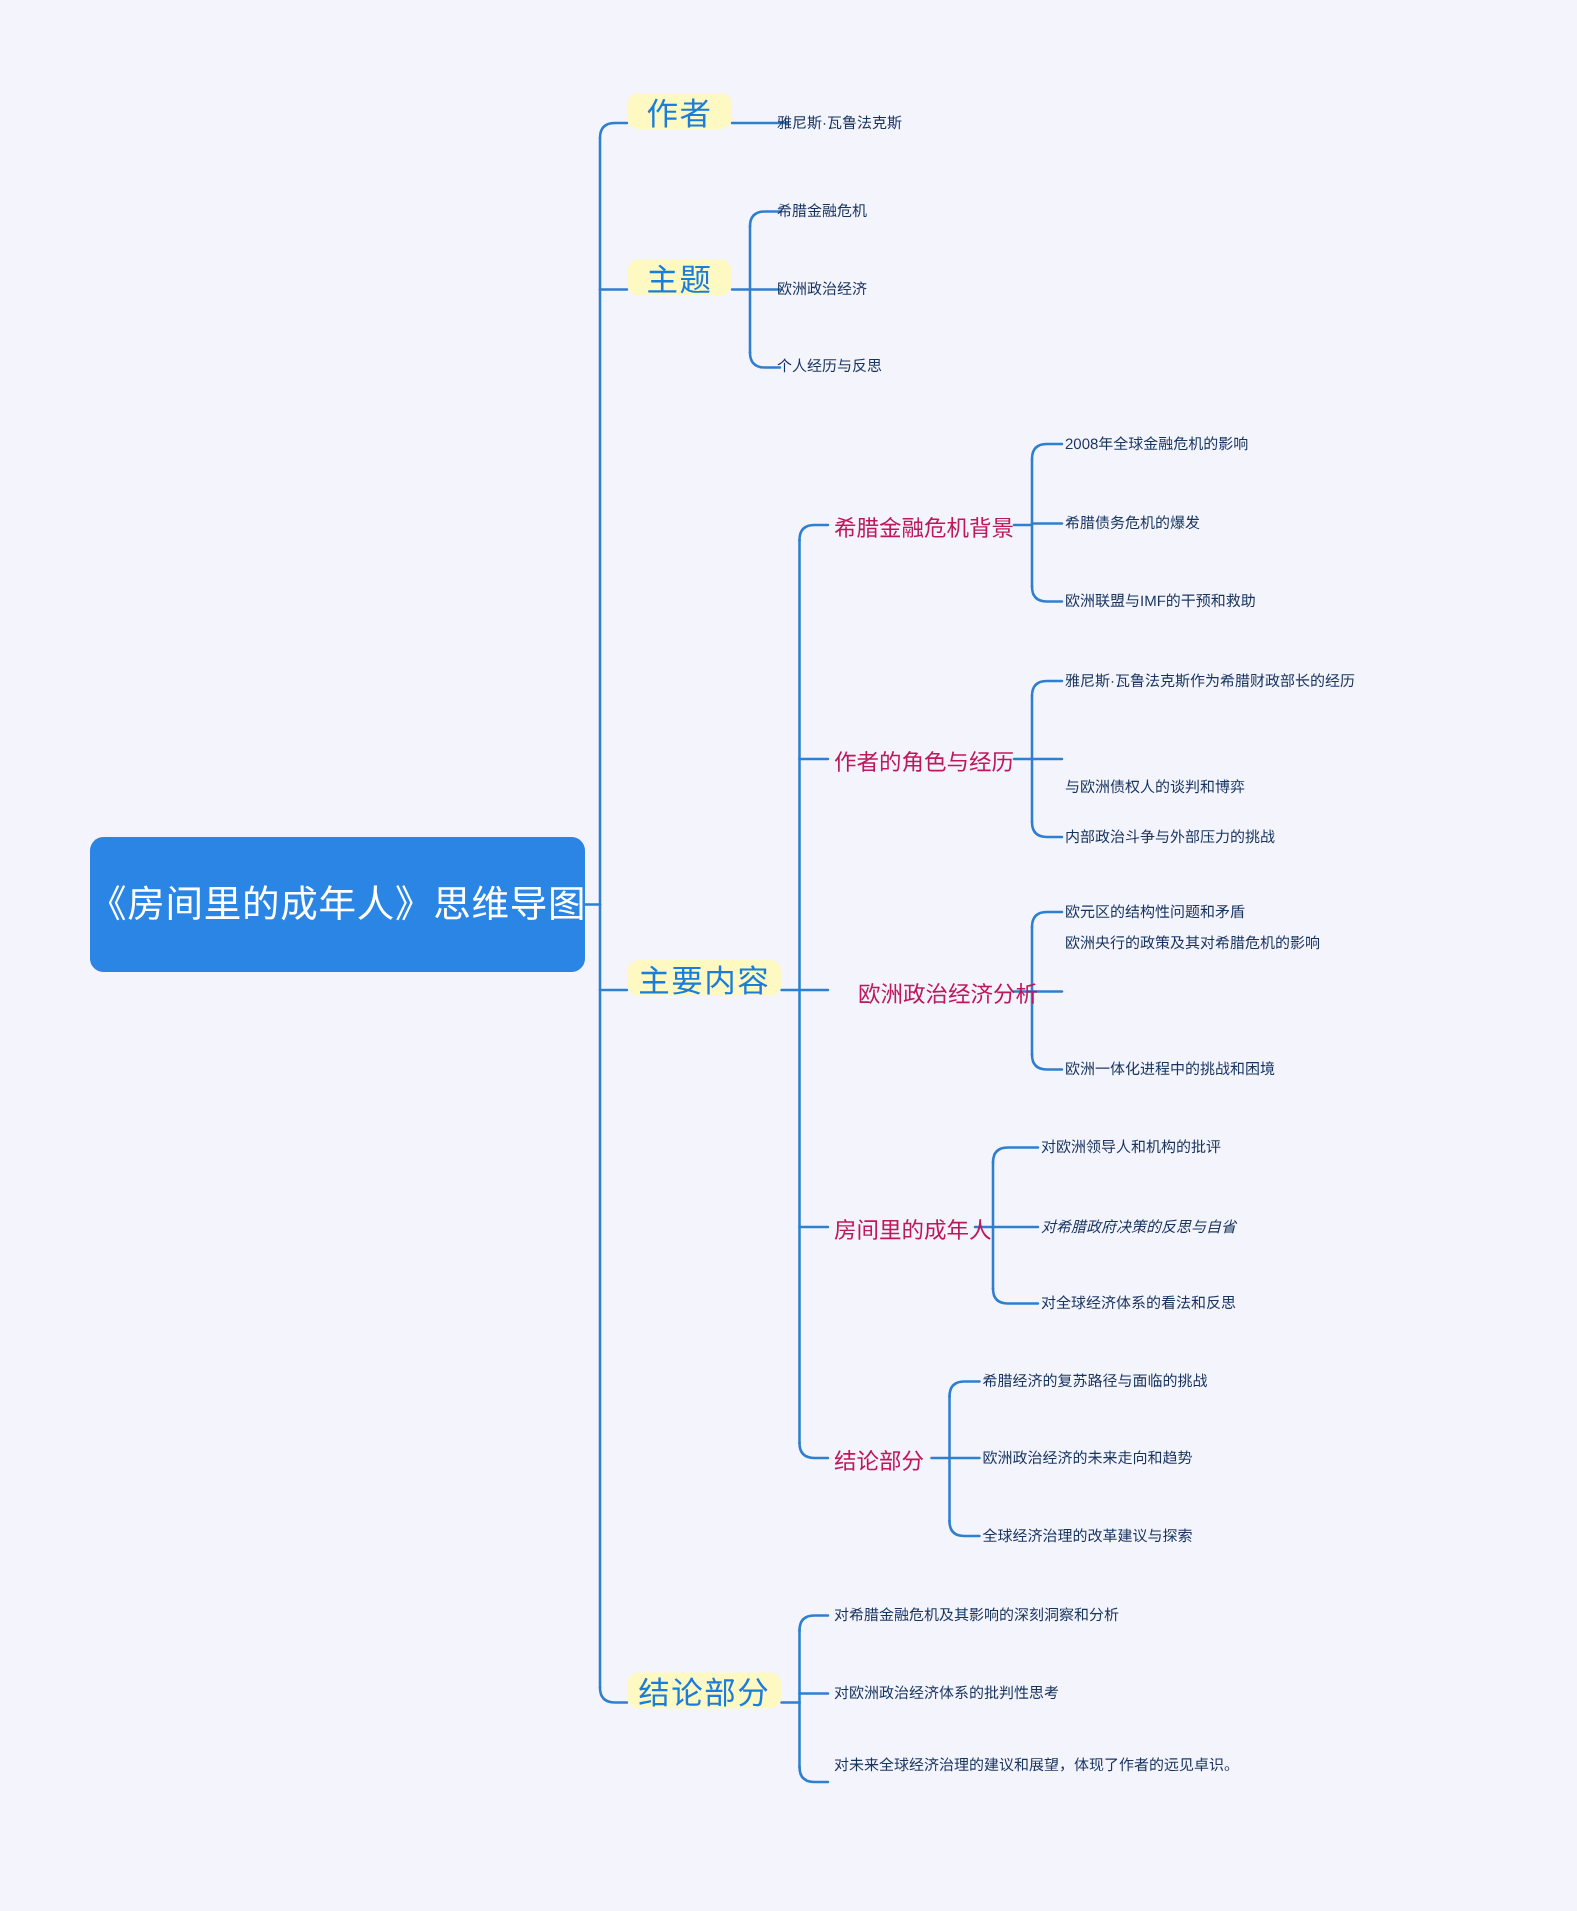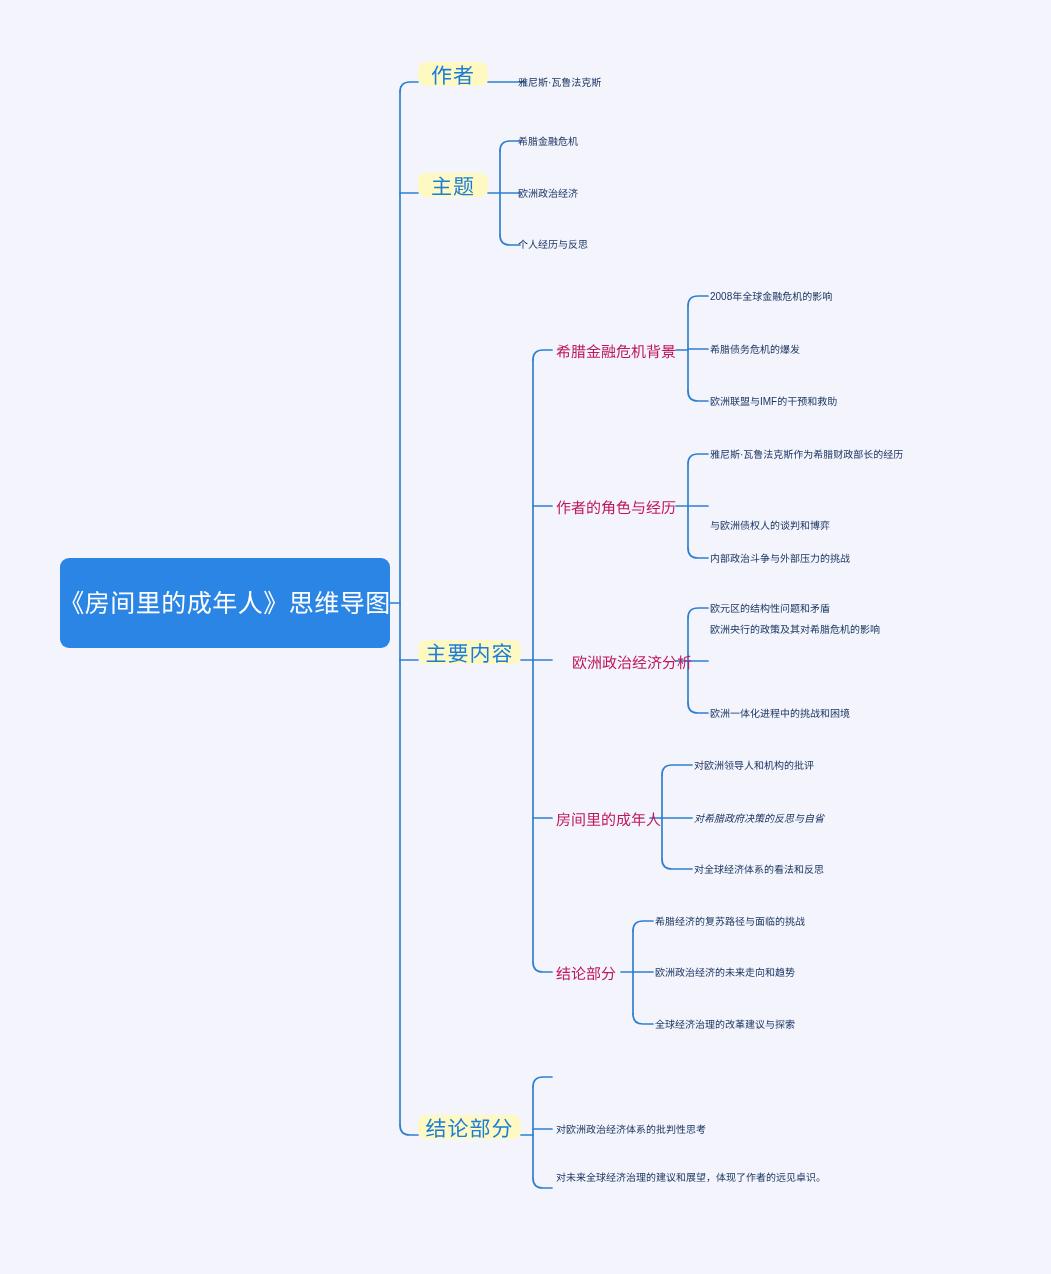--- a/index.html
+++ b/index.html
@@ -200,16 +200,17 @@
   <div class="node l3-node" style="left:710px; top:702px;">欧洲一体化进程中的挑战和困境</div>
 
   <div class="node l3-node" style="left:694px; top:754px;">对欧洲领导人和机构的批评</div>
   <div class="node l3-node" style="left:694px; top:807px;font-style:italic;">对希腊政府决策的反思与自省</div>
   <div class="node l3-node" style="left:694px; top:858px;">对全球经济体系的看法和反思</div>
 
   <div class="node l3-node" style="left:655px; top:910px;">希腊经济的复苏路径与面临的挑战</div>
   <div class="node l3-node" style="left:655px; top:961px;">欧洲政治经济的未来走向和趋势</div>
   <div class="node l3-node" style="left:655px; top:1013px;">全球经济治理的改革建议与探索</div>
 
+  <div class="node l3-node" style="left:556px; top:1066px;">对希腊金融危机及其影响的深刻洞察和分析</div>
   <div class="node l3-node" style="left:556px; top:1118px;">对欧洲政治经济体系的批判性思考</div>
   <div class="node l3-node two-line" style="left:556px; top:1166px;">对未来全球经济治理的建议和展望，体现了作者的远见卓识。</div>
 
 </div>
 
 </body></html>

